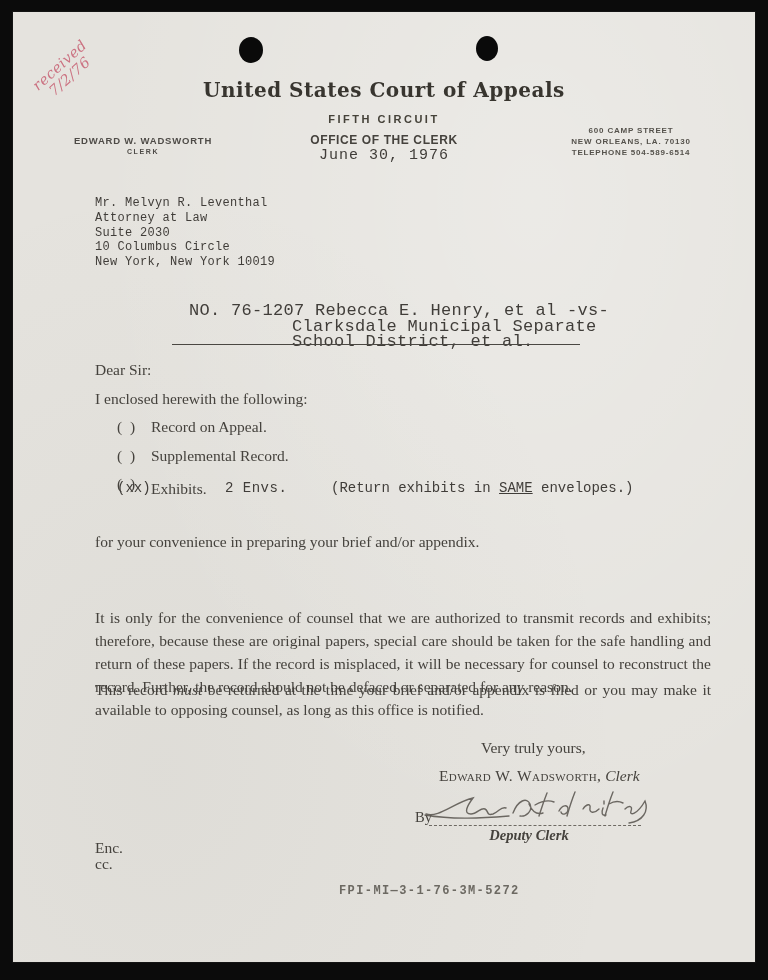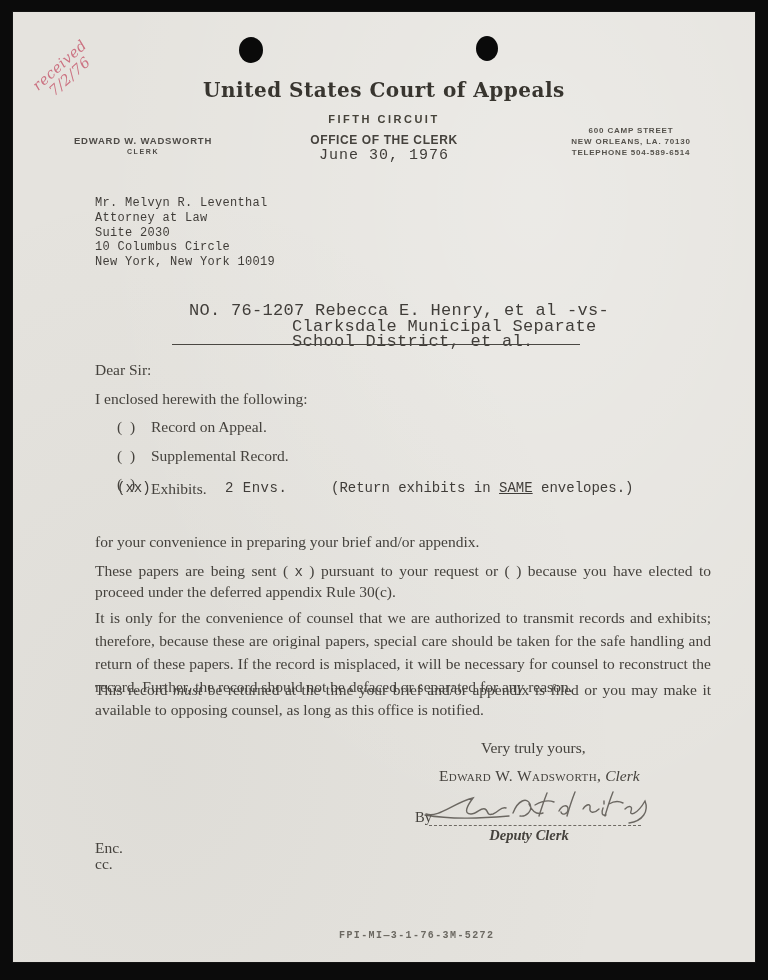--- a/index.html
+++ b/index.html
@@ -60,21 +60,21 @@
   .val{left:468px;top:727px;}
   .signer{left:426px;top:755px;}
   .smallcaps{font-variant:small-caps;letter-spacing:.4px;}
   .it{font-style:italic;}
   .by-label{left:402px;top:797px;font-size:14.5px;}
   .sig-line{left:416px;top:797px;width:212px;height:16px;border-bottom:1.2px dashed #6e6a63;}
   .sig-svg{left:410px;top:772px;}
   .deputy{left:410px;top:815px;width:212px;text-align:center;font-size:14.5px;font-weight:700;font-style:italic;color:#45423d;}
   .enc{left:82px;top:827px;}
   .cc{left:82px;top:843px;}
-  .print-code{left:326px;top:872px;font-size:10px;letter-spacing:1.4px;color:#6c6962;font-weight:700;margin-top:46px;}
+  .print-code{left:326px;top:872px;font-size:12px;letter-spacing:1.4px;color:#6c6962;font-weight:700;}
 </style>
 </head>
 <body>
 
 <div class="paper">
 
   <div class="abs punch" style="left:226px;top:25px;width:24px;height:26px;"></div>
   <div class="abs punch" style="left:463px;top:24px;width:22px;height:25px;"></div>
 
   <div class="abs received" style="left:4px;top:44px;width:96px;">
@@ -132,21 +132,20 @@
   </div>
   <div class="abs row" style="top:468px;">
     <span class="mark mono" style="font-size:14px;">(xx)</span>
     <span class="item-label serif">Exhibits.</span>
     <span class="abs mono" style="left:212px;font-size:14px;letter-spacing:.5px;">2 Envs.</span>
     <span class="abs mono" style="left:318px;font-size:14px;"><span>(Return exhibits in </span><span style="text-decoration:underline;">SAME</span><span> envelopes.)</span></span>
   </div>
 
   <div class="abs serif" style="left:82px;top:521px;">for your convenience in preparing your brief and/or appendix.</div>
 
-  <div class="abs para serif" style="top:549px;"><span>These papers are being sent ( </span><span class="mono" style="font-size:14px;">x</span><span> ) pursuant to your request or (   ) because you have elected to proceed under the deferred appendix Rule 30(c).</span></div>
 
   <div class="abs para care serif" style="top:594px;">It is only for the convenience of counsel that we are authorized to transmit records and exhibits; therefore, because these are original papers, special care should be taken for the safe handling and return of these papers. If the record is misplaced, it will be necessary for counsel to reconstruct the record. Further, the record should not be defaced or separated for any reason.</div>
 
   <div class="abs para serif" style="top:668px;"><span>This record </span><span class="it">must</span><span> be returned at the time your brief and/or appendix is filed or you may make it available to opposing counsel, as long as this office is notified.</span></div>
 
   <div class="abs serif val">Very truly yours,</div>
   <div class="abs serif signer"><span class="smallcaps">Edward W. Wadsworth,</span> <span class="it">Clerk</span></div>
 
   <div class="abs serif by-label">By</div>
   <div class="abs sig-line"></div>

